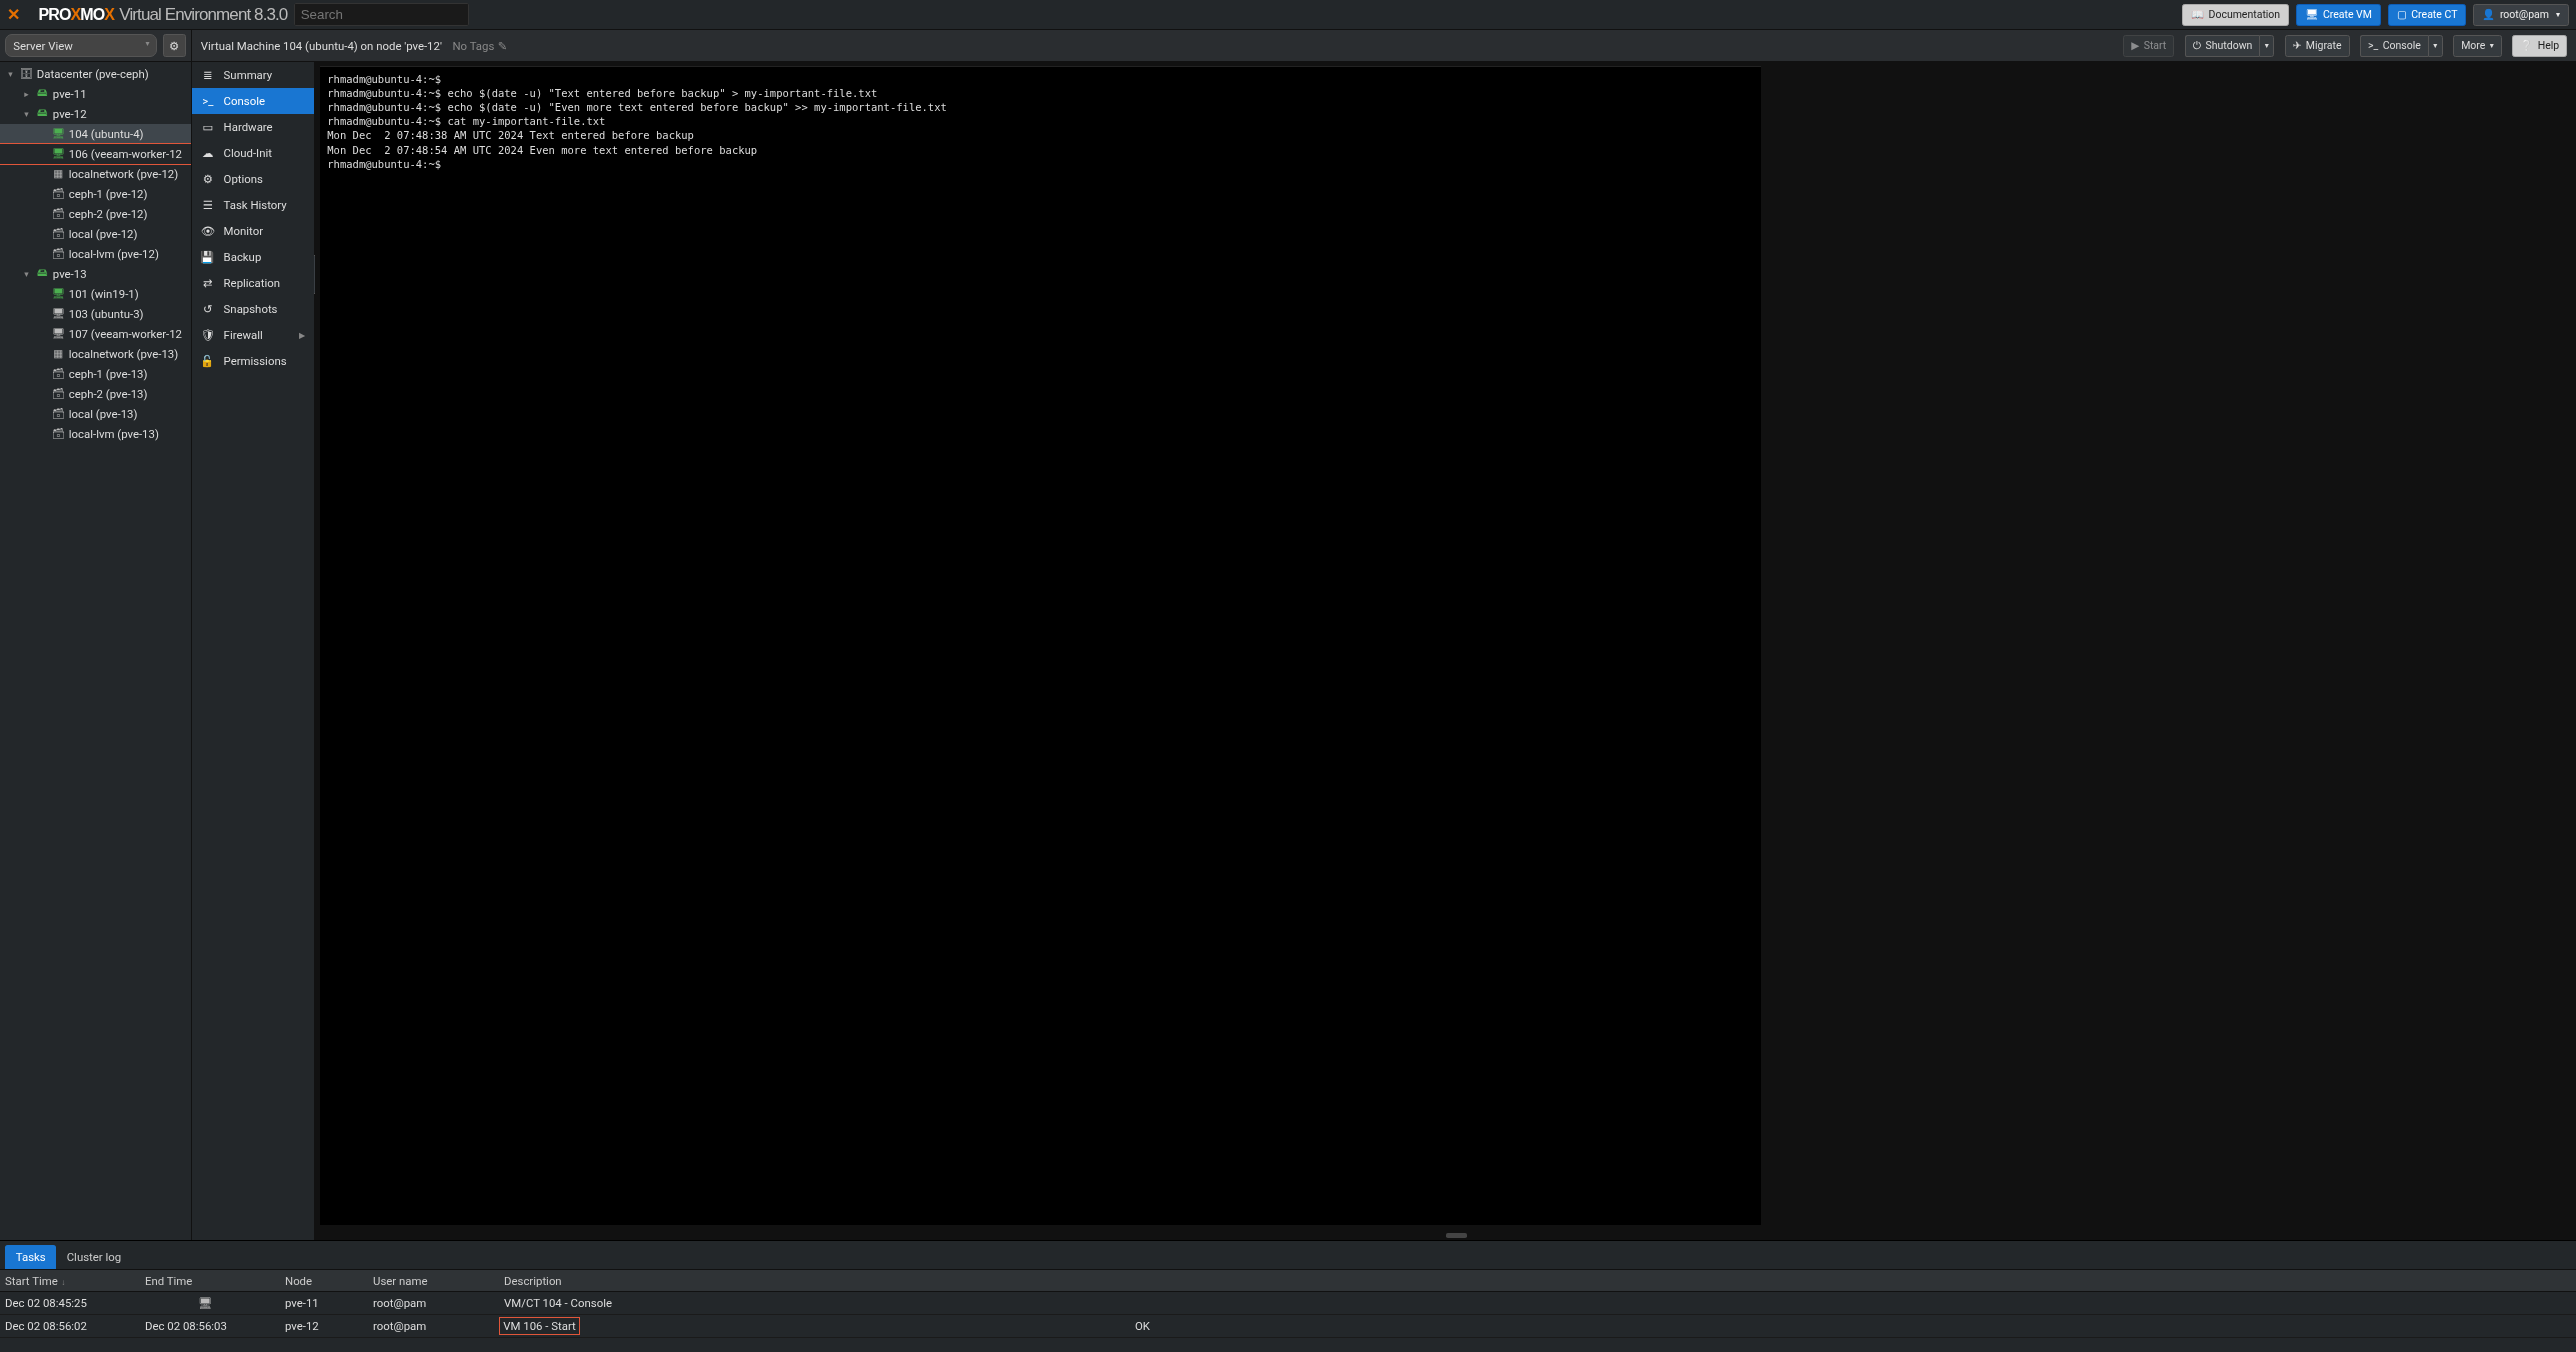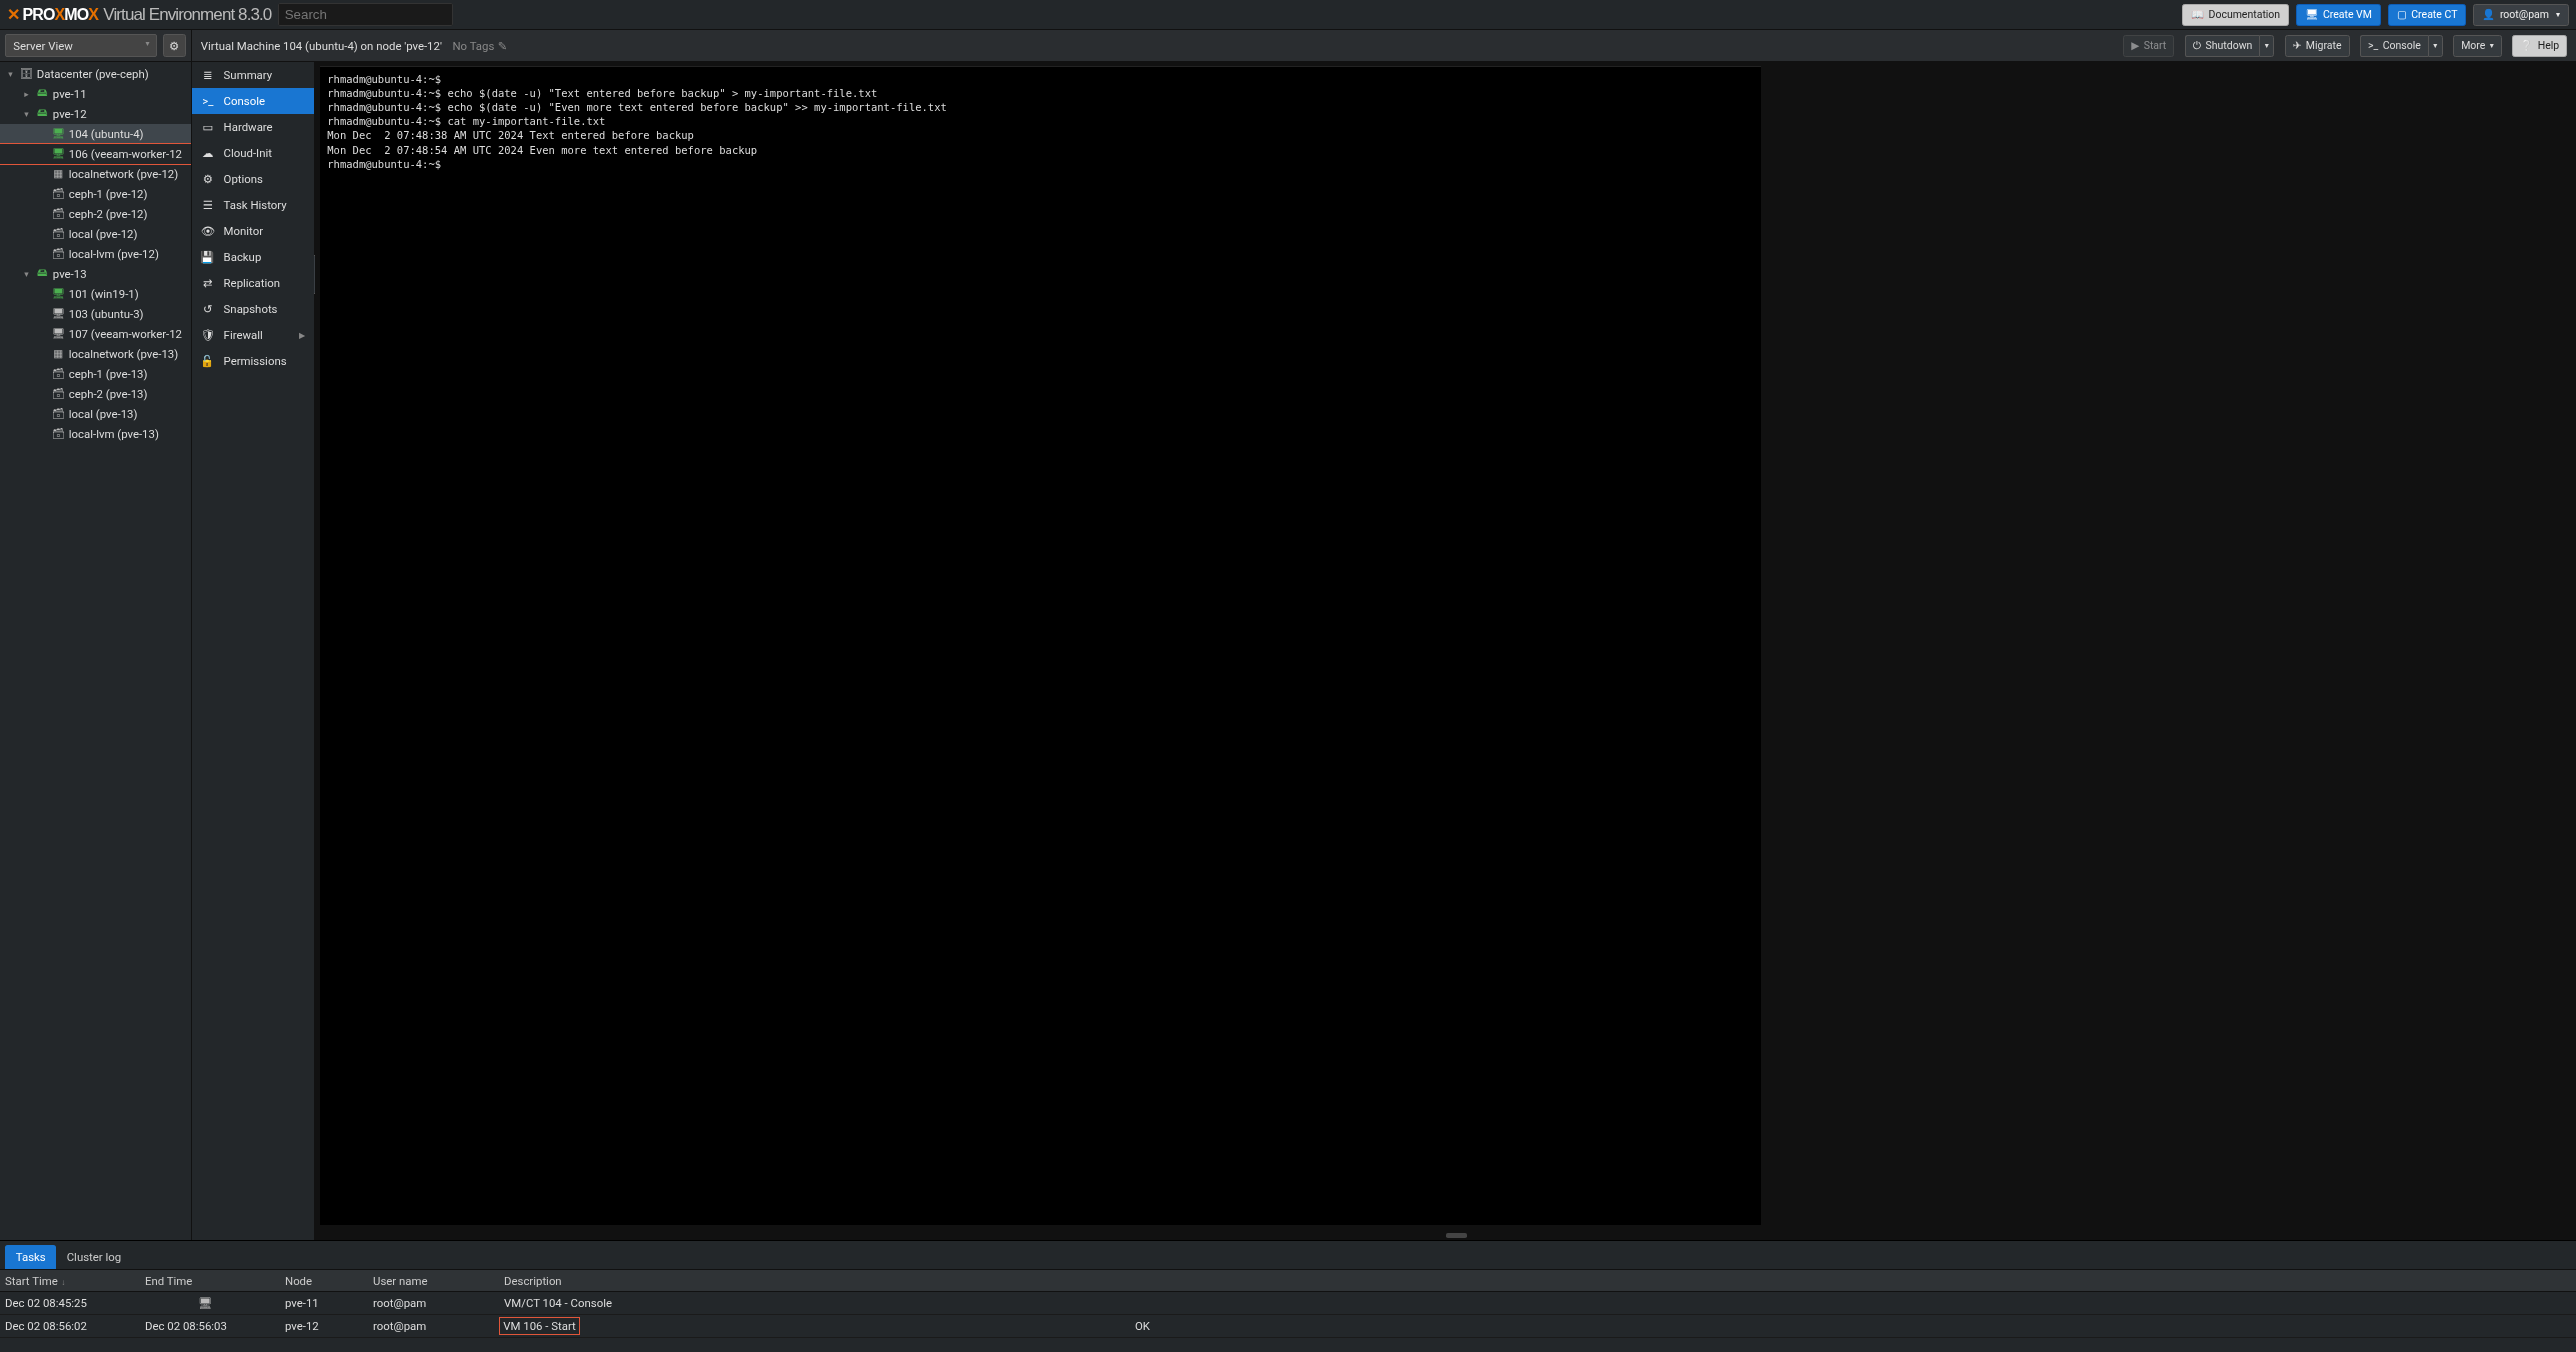--- a/index.html
+++ b/index.html
@@ -74,21 +74,21 @@
     gap: 5.3px;
     padding: 3.5px 5.3px;
     background: #2a2d30;
     border-bottom: 0.9px solid #111;
     border-right: 0.9px solid #111;
   }
   .view-dropdown {
     flex: 1;
     background: #444;
     border: 0.9px solid #555;
-    border-radius: 2px;
+    border-radius: 7px;
     padding: 3.5px 7px;
     display: flex; justify-content: space-between;
   }
   .gear-btn {
     width: 23px; height: 23px;
     background: #444; border: 0.9px solid #555; border-radius: 2.6px;
     display: flex; align-items: center; justify-content: center;
   }
   
   .content-header {
@@ -229,21 +229,21 @@
     margin-left: -5.3px;
   }
   .endtime-monitor { color: #bbb; }
 </style>
 </head>
 <body>
 
 <div class="topbar">
   <div class="logo-text">
     <span class="logo-x">✕</span>
-    <span style="margin-left:3px">PRO</span>
+    <span style="margin-left:19px">PRO</span>
       <span class="logo-x">X</span>
       <span>MO</span>
       <span class="logo-x">X</span>
     <span class="ve-text">Virtual Environment 8.3.0</span>
   </div>
   <input class="search-box" placeholder="Search" style="">
   <div class="top-spacer"></div>
   <div class="btn light">
     <span>📖</span>
     <span>Documentation</span>

